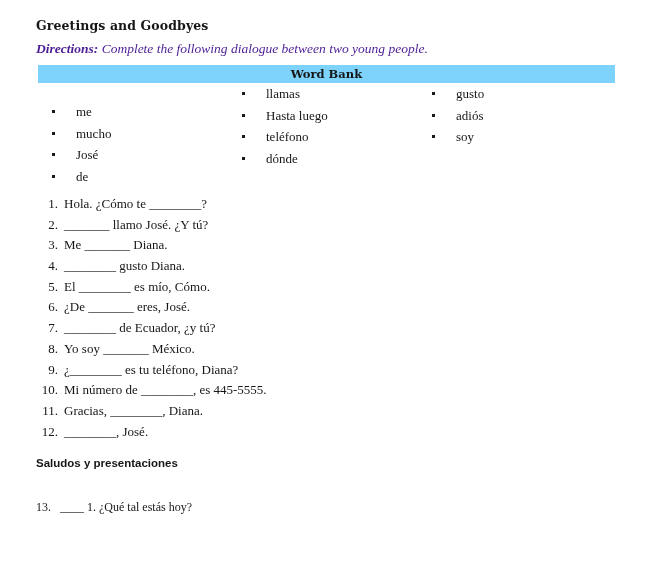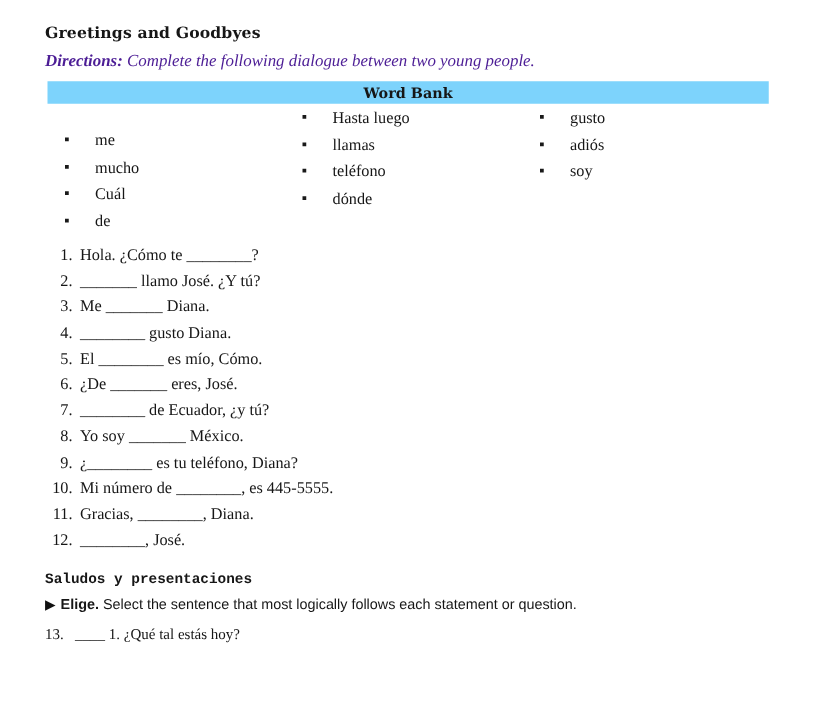--- a/index.html
+++ b/index.html
@@ -131,21 +131,21 @@
     font-family: "Liberation Serif", serif;
     font-size: 13px;
     color: #161616;
   }
 
   
   .section2-title {
     position: absolute;
     left: 36px;
     top: 445px;
-    font-family: Liberation Mono, monospace;
+    font-family: Liberation Sans, sans-serif;
     font-size: 11.5px;
     font-weight: bold;
     color: #161616;
     white-space: nowrap;
   }
   .elige-line {
     position: absolute;
     left: 36px;
     top: 466px;
     font-family: "Liberation Sans", sans-serif;
@@ -195,36 +195,36 @@
         <div class="wb-item">
           <span class="wb-bullet"></span>
           <span>me</span>
         </div>
         <div class="wb-item">
           <span class="wb-bullet"></span>
           <span>mucho</span>
         </div>
         <div class="wb-item">
           <span class="wb-bullet"></span>
-          <span>Cuál</span>
+          <span>José</span>
         </div>
         <div class="wb-item">
           <span class="wb-bullet"></span>
           <span>de</span>
         </div>
       </div>
 
       <div class="wb-col c2">
         <div class="wb-item">
           <span class="wb-bullet"></span>
+          <span>llamas</span>
+        </div>
+        <div class="wb-item">
+          <span class="wb-bullet"></span>
           <span>Hasta luego</span>
-        </div>
-        <div class="wb-item">
-          <span class="wb-bullet"></span>
-          <span>llamas</span>
         </div>
         <div class="wb-item">
           <span class="wb-bullet"></span>
           <span>teléfono</span>
         </div>
         <div class="wb-item">
           <span class="wb-bullet"></span>
           <span>dónde</span>
         </div>
       </div>
@@ -293,21 +293,18 @@
       <span class="d-text">Gracias, ________, Diana.</span>
     </div>
     <div class="d-row">
       <span class="d-num">12.</span>
       <span class="d-text">________, José.</span>
     </div>
   </div>
 
   <div class="section2-title">Saludos y presentaciones</div>
 
-  <div class="elige-line">
-    <span class="tri">▶</span><span class="lead">Elige.</span><span> Select the sentence that most logically follows each statement or question.</span>
-  </div>
 
   <div class="q13">
     <span class="qnum">13.</span><span>____ 1. ¿Qué tal estás hoy?</span>
   </div>
 
 </div>
 
 </body></html>

